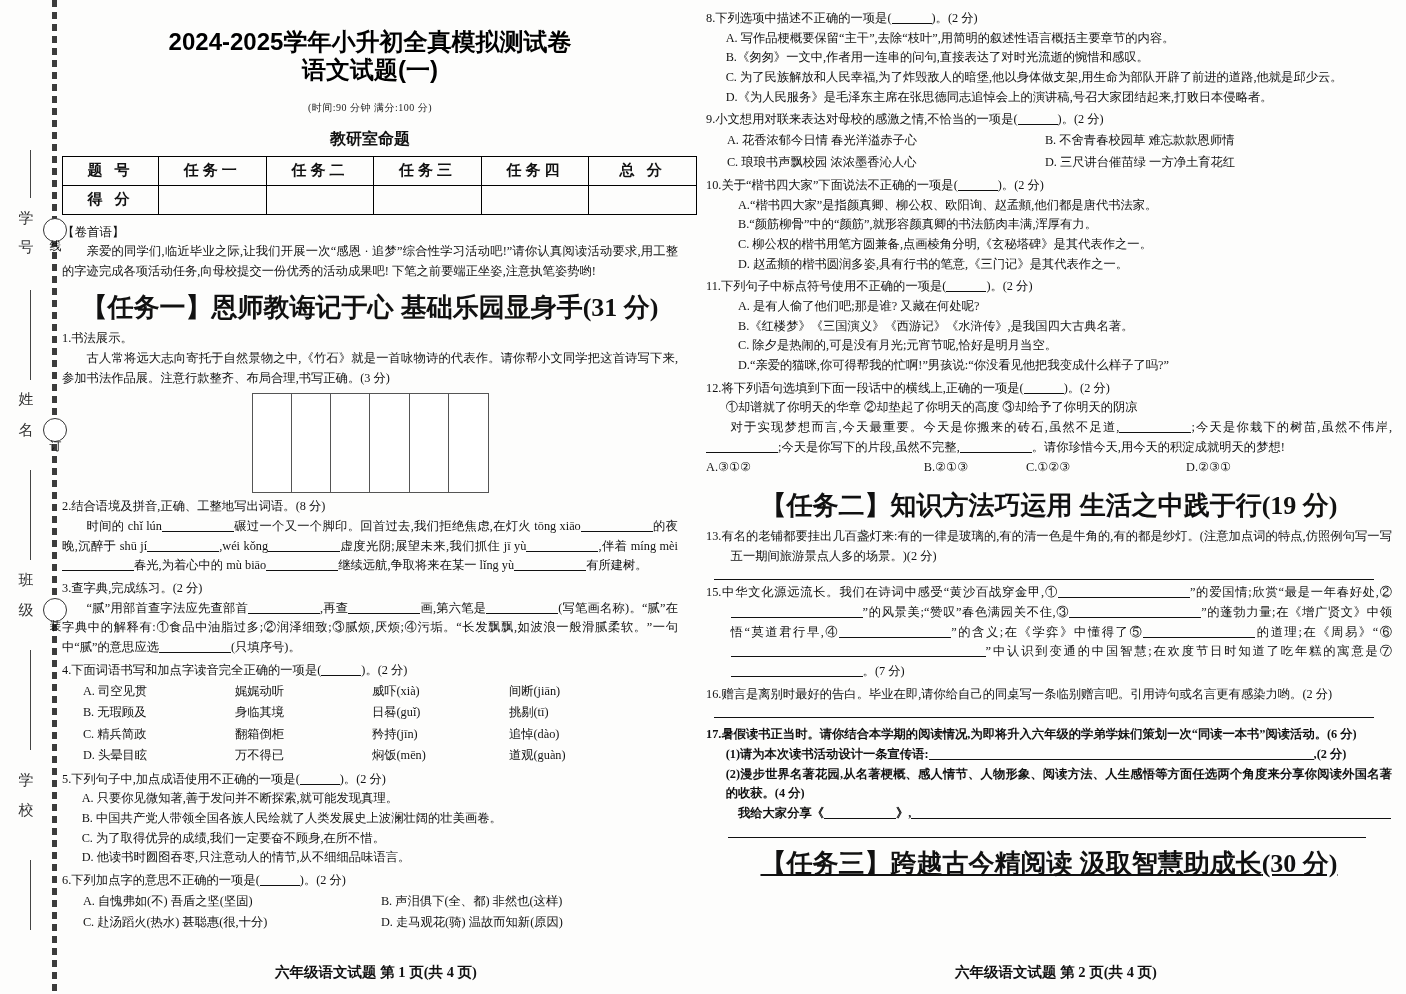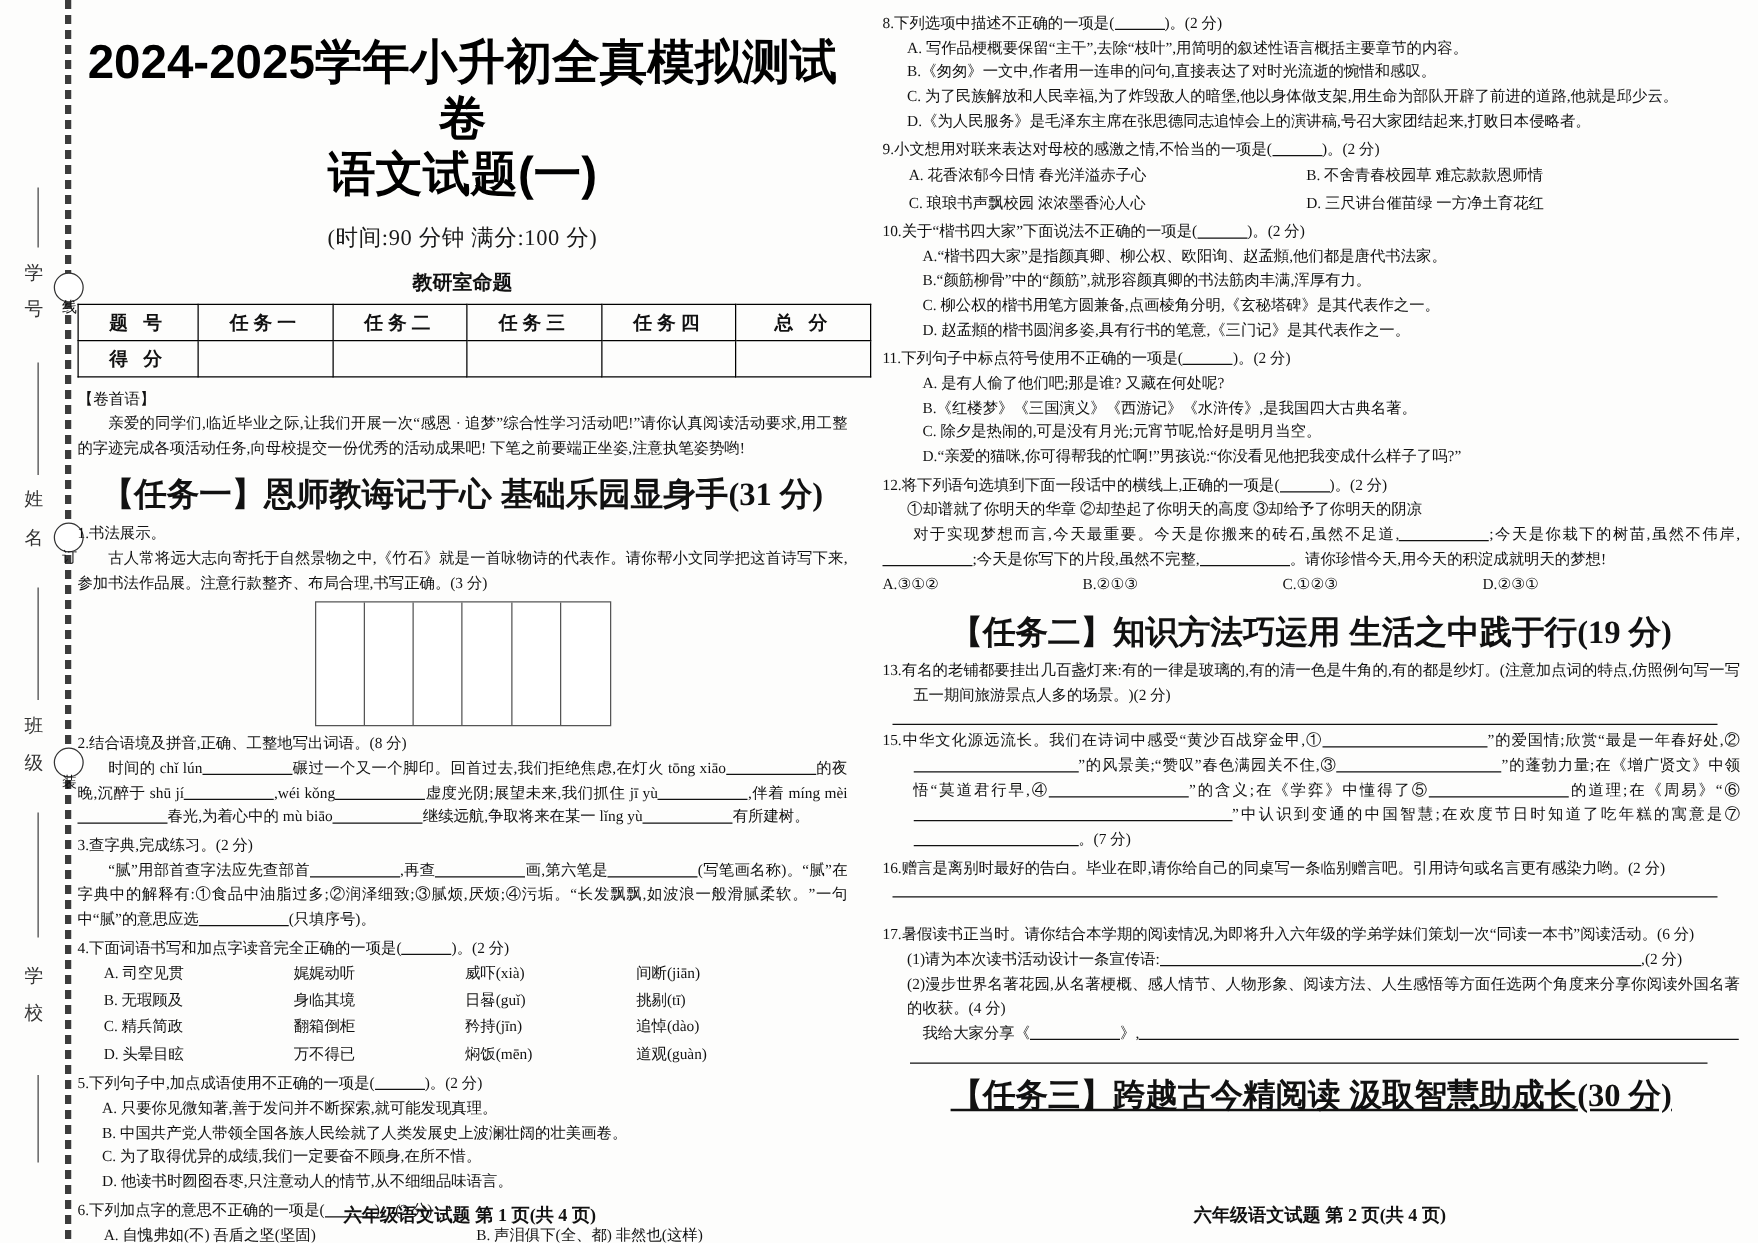--- a/index.html
+++ b/index.html
@@ -45,29 +45,29 @@
   }
   .col-left  { width:628px; flex:0 0 628px; padding-right:12px; }
   .divider   { width:16px; flex:0 0 16px; }
   .col-right { width:700px; flex:0 0 700px; padding-right:14px; }
 
   
   .paper-title {
     text-align:center;
     font-family:"Liberation Sans","DejaVu Sans",sans-serif;
     font-weight:bold;
-    font-size:38px;
+    font-size:24px;
     line-height:1.18;
     letter-spacing:0px;
     margin:22px 0 0 0;
     color:#000;
   }
   .paper-title .l2 { display:block; }
   .meta {
-    text-align:center; font-size:18px; margin-top:16px; color:#1a1a1a;
+    text-align:center; font-size:10px; margin-top:16px; color:#1a1a1a;
     letter-spacing:0.5px;
   }
   .org {
     text-align:center; font-weight:bold; font-size:16px; margin-top:14px;
     font-family:"Liberation Sans",sans-serif;
   }
 
   
   table.score {
     border-collapse:collapse; width:635px; margin:6px auto 0 auto;
@@ -313,21 +313,21 @@
       <span class="q-sub2">D.“亲爱的猫咪,你可得帮我的忙啊!”男孩说:“你没看见他把我变成什么样子了吗?”</span>
     </div>
 
     <div class="q">
       <span class="hang"><span>12.</span><span>将下列语句选填到下面一段话中的横线上,正确的一项是(</span><span class="ul u40"></span><span>)。(2 分)</span></span>
       <span class="q-sub">①却谱就了你明天的华章   ②却垫起了你明天的高度   ③却给予了你明天的阴凉</span>
       <span class="q-body"><span>对于实现梦想而言,今天最重要。今天是你搬来的砖石,虽然不足道,</span><span class="ul u70"></span><span>;今天是你栽下的树苗,虽然不伟岸,</span><span class="ul u70"></span><span>;今天是你写下的片段,虽然不完整,</span><span class="ul u70"></span><span>。请你珍惜今天,用今天的积淀成就明天的梦想!</span></span>
     </div>
     <div class="opts-row" style="padding-left:0;">
       <span class="o" style="width:160px;">A.③①②</span>
-      <span class="o" style="width:160px;">B.②①③</span>
+      <span class="o" style="width:160px;text-align:center;">B.②①③</span>
       <span class="o" style="width:160px;">C.①②③</span>
       <span class="o">D.②③①</span>
     </div>
 
     <div class="task-head">
       <span>【任务二】知识方法巧运用   生活之中践于行</span><span class="pts">(19 分)</span>
     </div>
 
     <div class="q">
       <span class="hang"><span>13.</span><span>有名的老铺都要挂出几百盏灯来:有的一律是玻璃的,有的清一色是牛角的,有的都是纱灯。(注意加点词的特点,仿照例句写一写五一期间旅游景点人多的场景。)(2 分)</span></span>
@@ -337,21 +337,21 @@
 
     <div class="q">
       <span class="hang"><span>15.</span><span>中华文化源远流长。我们在诗词中感受“黄沙百战穿金甲,①</span><span class="ul u130"></span><span>”的爱国情;欣赏“最是一年春好处,②</span><span class="ul u130"></span><span>”的风景美;“赞叹”春色满园关不住,③</span><span class="ul u130"></span><span>”的蓬勃力量;在《增广贤文》中领悟“莫道君行早,④</span><span class="ul u110"></span><span>”的含义;在《学弈》中懂得了⑤</span><span class="ul u110"></span><span>的道理;在《周易》“⑥</span><span class="ul u250"></span><span>”中认识到变通的中国智慧;在欢度节日时知道了吃年糕的寓意是⑦</span><span class="ul u130"></span><span>。(7 分)</span></span>
     </div>
 
     <div class="q">
       <span class="hang"><span>16.</span><span>赠言是离别时最好的告白。毕业在即,请你给自己的同桌写一条临别赠言吧。引用诗句或名言更有感染力哟。(2 分)</span></span>
     </div>
     <div class="answer-line w2"></div>
 
-    <div class="q" style="margin-top:20px;">
+    <div class="q" style="margin-top:7px;font-weight:bold;">
       <span class="hang"><span>17.</span><span>暑假读书正当时。请你结合本学期的阅读情况,为即将升入六年级的学弟学妹们策划一次“同读一本书”阅读活动。(6 分)</span></span>
       <span class="q-sub"><span>(1)请为本次读书活动设计一条宣传语:</span><span class="ul u380"></span><span>,(2 分)</span></span>
       <span class="q-sub">(2)漫步世界名著花园,从名著梗概、感人情节、人物形象、阅读方法、人生感悟等方面任选两个角度来分享你阅读外国名著的收获。(4 分)</span>
       <span class="q-sub2"><span>我给大家分享《</span><span class="ul u70"></span><span>》,</span><span class="ul" style="width:480px;"></span></span>
     </div>
     <div class="answer-line w2" style="margin-left:22px;width:638px;"></div>
 
     <div class="task-head" style="margin-top:8px;text-decoration:underline;">
       <span>【任务三】跨越古今精阅读   汲取智慧助成长</span><span class="pts">(30 分)</span>
     </div>

